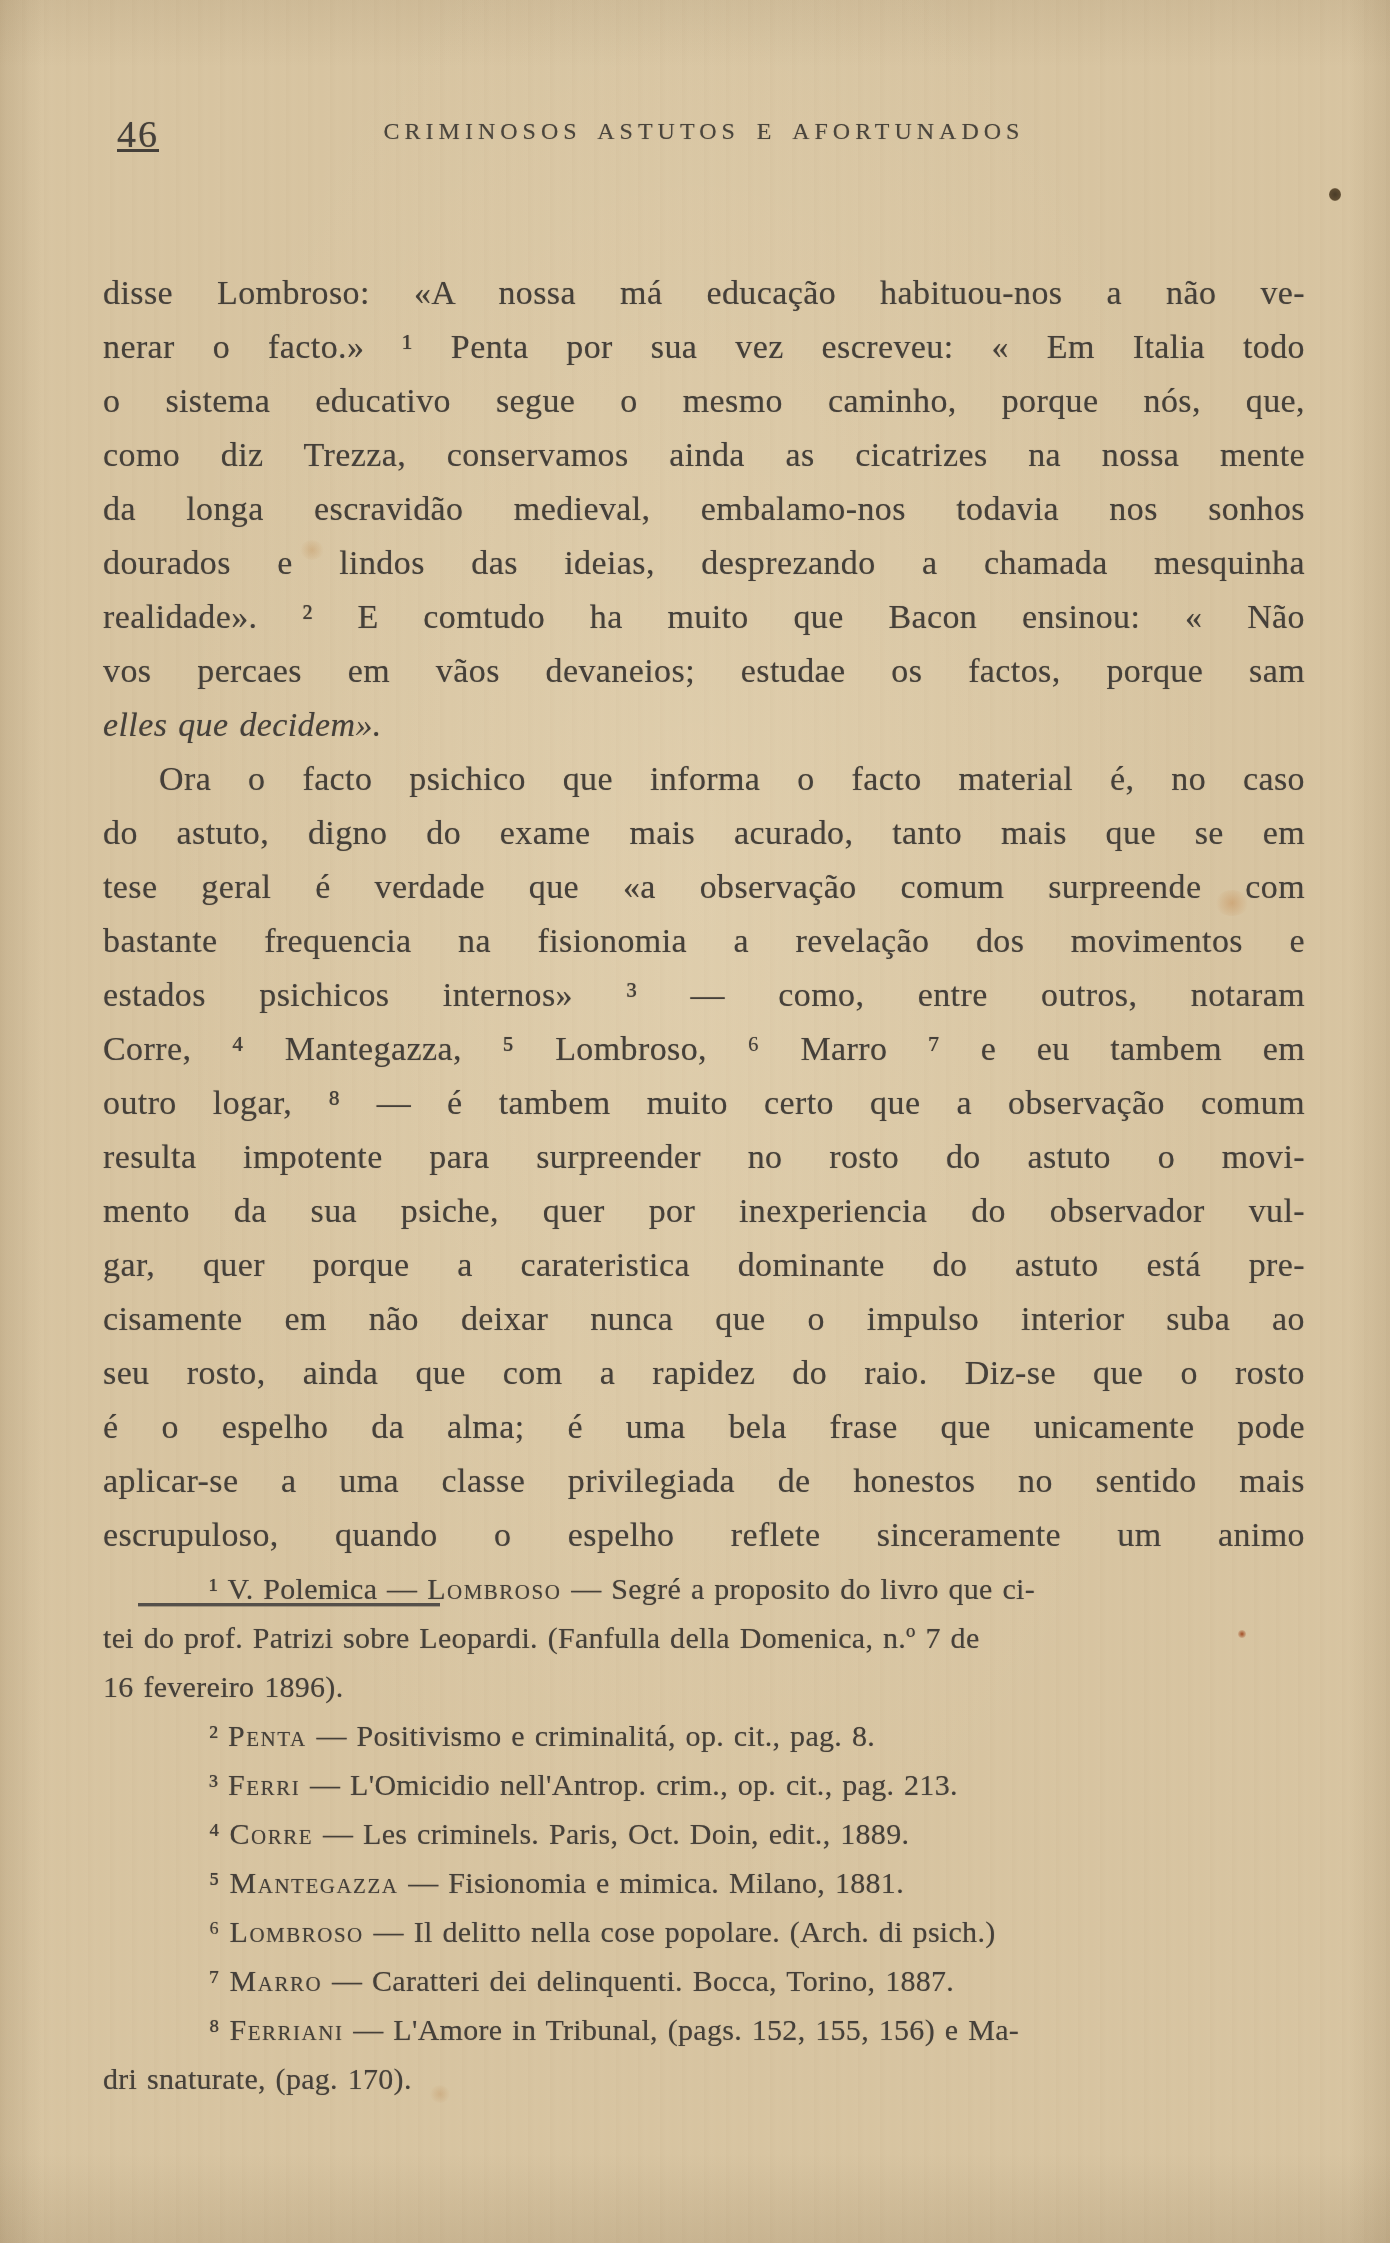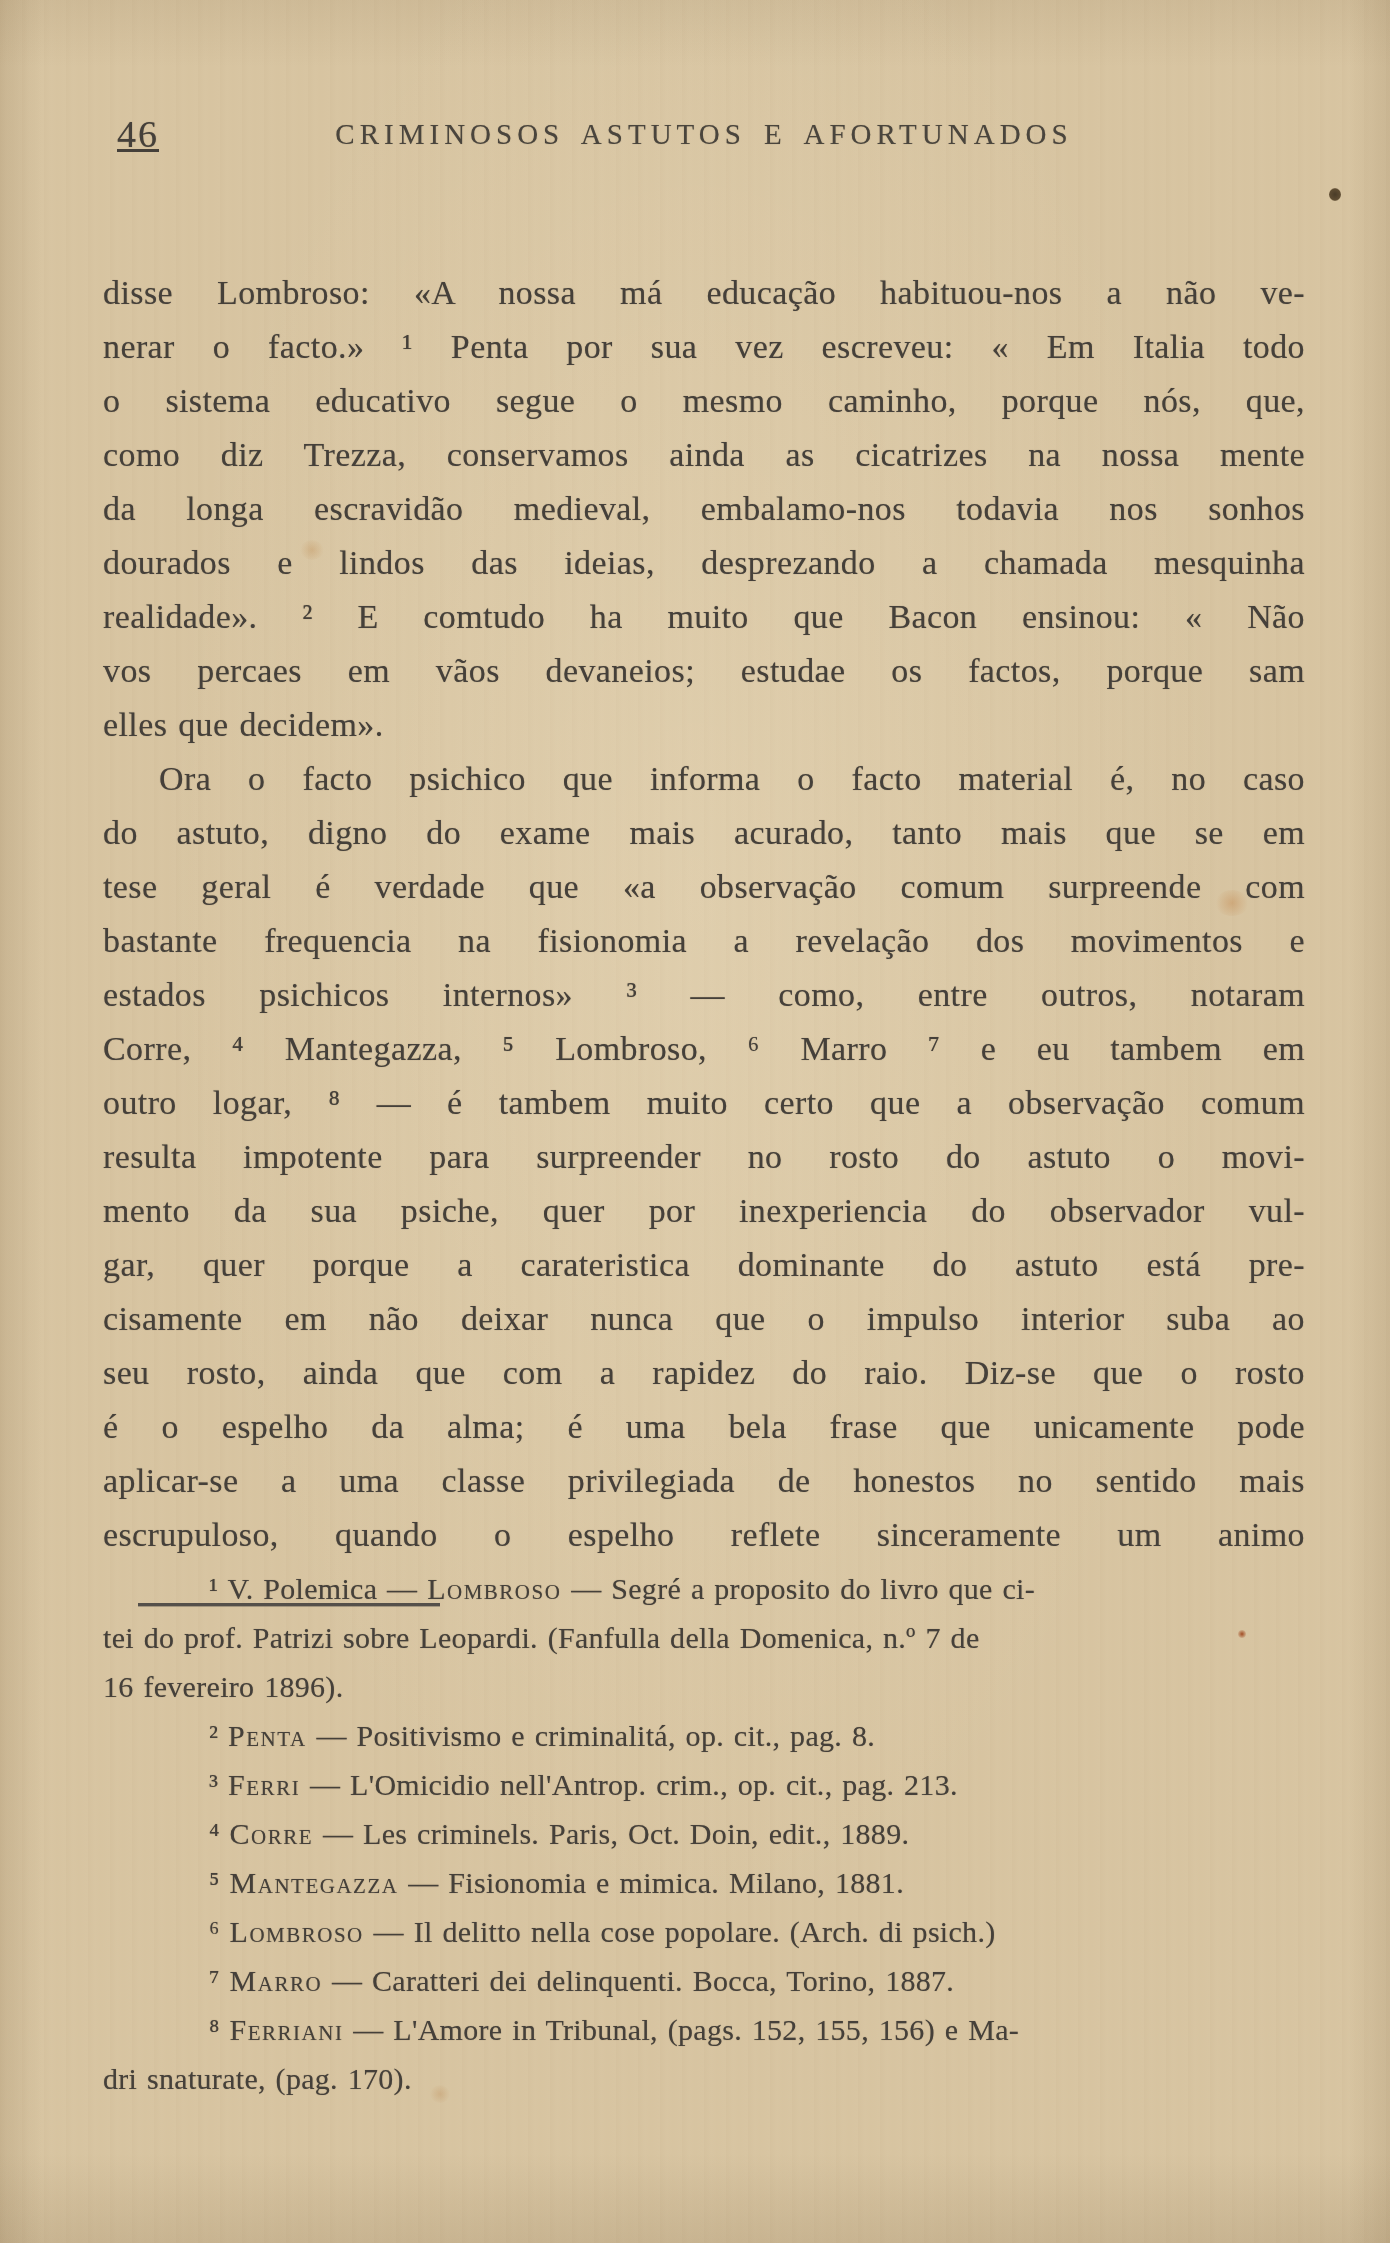--- a/index.html
+++ b/index.html
@@ -24,33 +24,33 @@
   .stain.rust1{left:1215px;top:890px;width:34px;height:26px;background:radial-gradient(circle,rgba(190,120,55,.35) 0%,rgba(190,120,55,0) 75%);}
   .stain.rust2{left:300px;top:540px;width:24px;height:20px;background:radial-gradient(circle,rgba(185,125,60,.28) 0%,rgba(185,125,60,0) 75%);}
   .stain.rust3{left:430px;top:2085px;width:20px;height:18px;background:radial-gradient(circle,rgba(180,120,60,.25) 0%,rgba(180,120,60,0) 75%);}
 
   .ink-text{color:#45403a;text-shadow:0 0 1px rgba(70,60,45,.45);}
 
   .header{position:absolute;top:112px;left:103px;width:1202px;height:50px;}
   .page-number{position:absolute;left:14px;top:0;font-size:38px;letter-spacing:2px;text-decoration:underline;}
   .running-title{
     position:absolute;left:0;right:0;top:6px;text-align:center;
-    font-size:29px;letter-spacing:5px;word-spacing:6px;color:#4a453d;
+    font-size:24px;letter-spacing:5px;word-spacing:6px;color:#4a453d;
     text-shadow:0 0 1px rgba(70,60,45,.4);
   }
 
   .body-text{position:absolute;left:103px;top:266px;width:1202px;}
   .body-line{
     height:54px;line-height:54px;font-size:34px;
     text-align:justify;text-align-last:justify;
     white-space:nowrap;overflow:visible;
     letter-spacing:.4px;word-spacing:2px;
   }
   .body-line.indent{padding-left:56px;}
-  .body-line.no-just{text-align:left;text-align-last:left;}
+  .body-line.no-just{text-align:left;text-align-last:left;font-style:italic;}
 
   .footnote-rule{
     position:absolute;left:138px;top:1603px;width:302px;height:3px;
     background:#55504a;box-shadow:0 1px 0 rgba(85,80,74,.4);
   }
 
   .footnotes{position:absolute;left:103px;top:1564px;width:1210px;}
   .fn-line{
     height:49px;line-height:49px;font-size:30px;
     white-space:nowrap;letter-spacing:.3px;word-spacing:2px;

